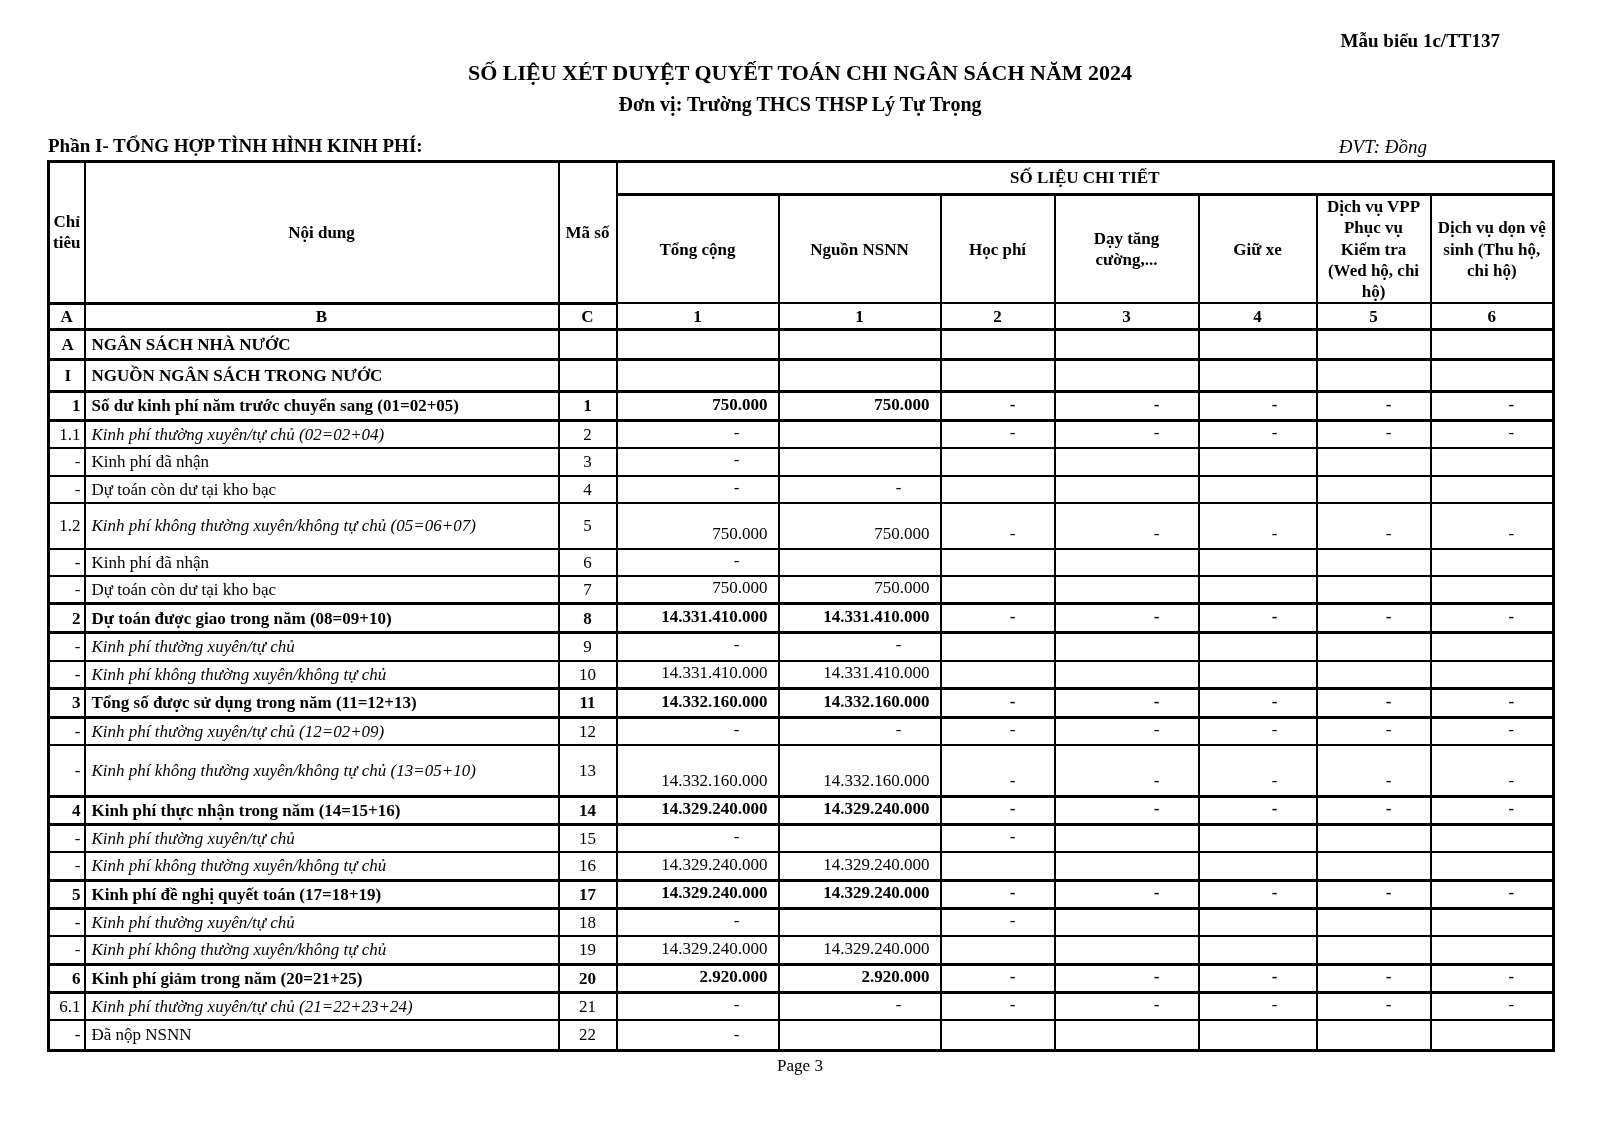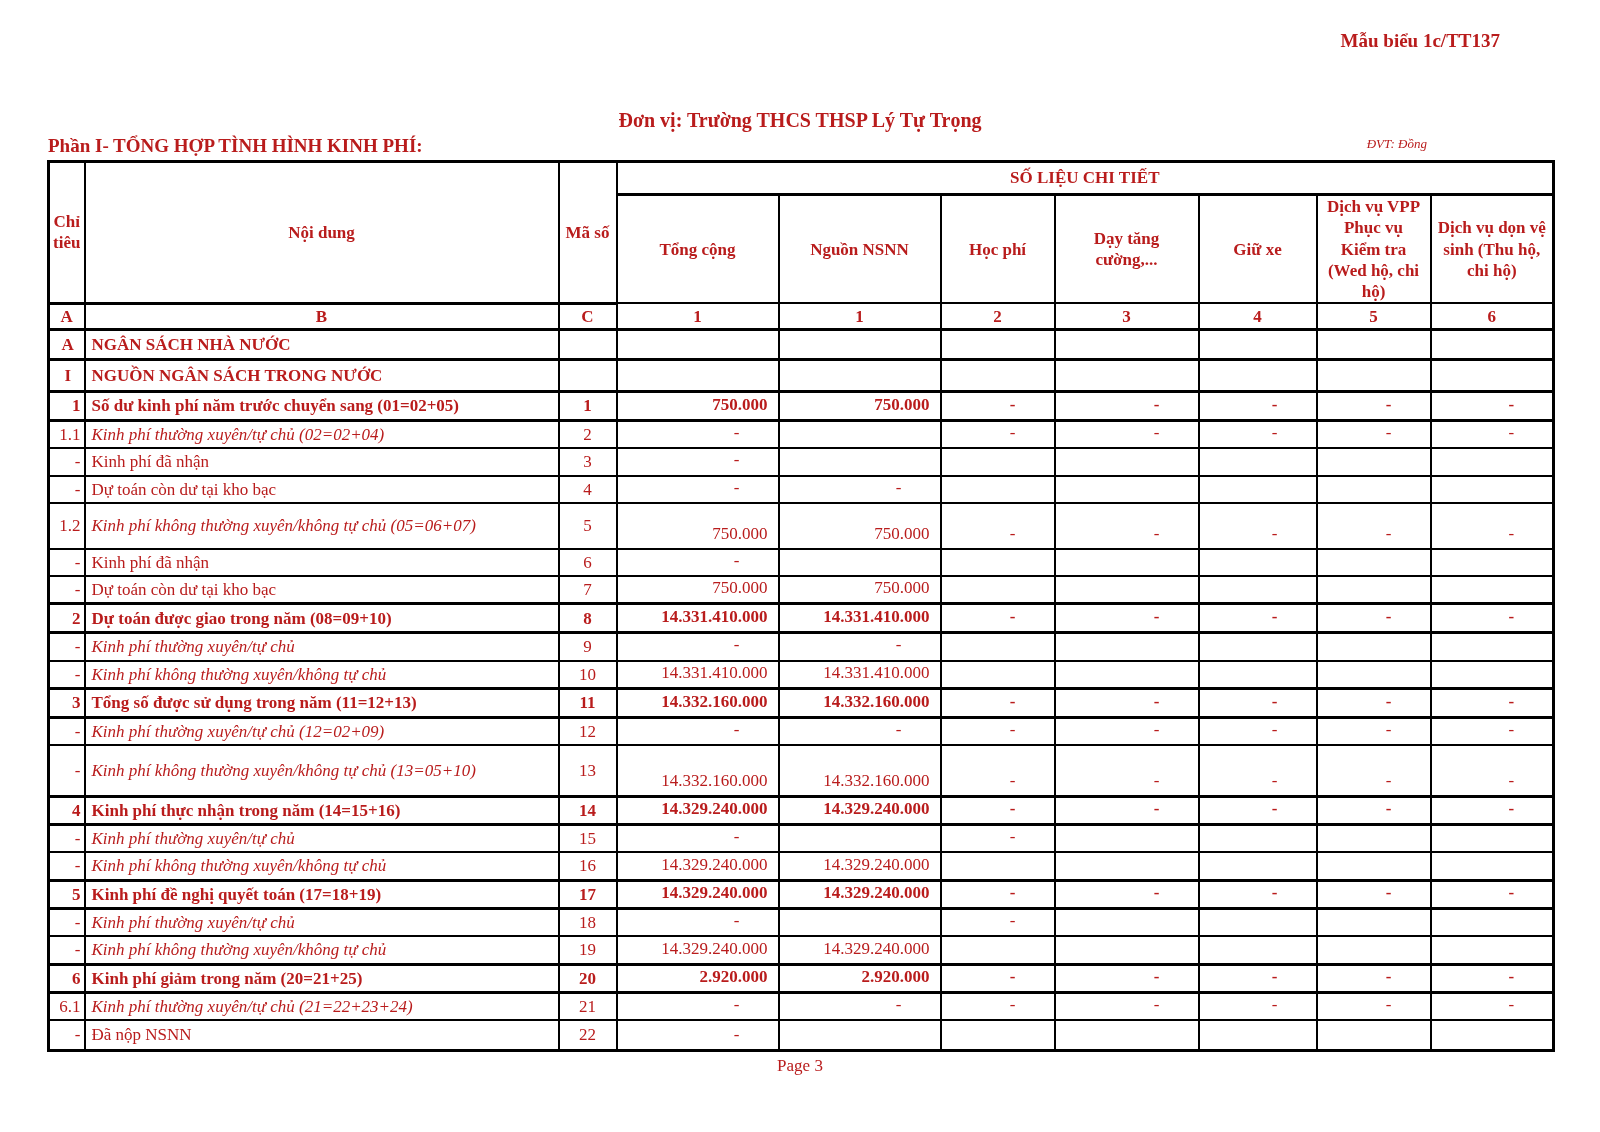--- a/index.html
+++ b/index.html
@@ -2,51 +2,51 @@
 <html><head>
 <meta charset="utf-8">
 <style>
   html, body { margin: 0; padding: 0; background: #e8e8e8; }
   .page {
     position: relative;
     width: 1600px;
     height: 1132px;
     background: #ffffff;
     font-family: "Liberation Serif", "DejaVu Serif", serif;
-    color: #b91c1c;
+    color: #000000;
     overflow: hidden;
   }
   .form-label {
     position: absolute;
     top: 30px; right: 100px;
     font-size: 19px; font-weight: bold;
   }
   .title {
     position: absolute;
     top: 60px; left: 0; right: 0;
     margin: 0;
     text-align: center;
     font-size: 22px; font-weight: bold;
   }
   .subtitle {
     position: absolute;
     top: 93px; left: 0; right: 0;
-    margin: 16px;
+    margin: 0;
     text-align: center;
     font-size: 20px; font-weight: bold;
   }
   .section-label {
     position: absolute;
     left: 48px; top: 135px;
     font-size: 19px; font-weight: bold;
   }
   .dvt {
     position: absolute;
     right: 173px; top: 136px;
-    font-size: 13px; font-style: italic;
+    font-size: 19px; font-style: italic;
   }
   table.grid {
     position: absolute;
     left: 47px; top: 160px;
     width: 1505px;
     border-collapse: collapse;
     table-layout: fixed;
     border: 3px solid #000;
   }
   table.grid th, table.grid td {
@@ -78,20 +78,21 @@
     text-align: center;
     font-size: 17px;
   }
 </style>
 </head>
 <body>
 
 <div class="page">
 
   <div class="form-label">Mẫu biểu 1c/TT137</div>
+  <h1 class="title">SỐ LIỆU XÉT DUYỆT QUYẾT TOÁN CHI NGÂN SÁCH NĂM 2024</h1>
   <h2 class="subtitle">Đơn vị: Trường THCS THSP Lý Tự Trọng</h2>
   <div class="section-label">Phần I- TỔNG HỢP TÌNH HÌNH KINH PHÍ:</div>
   <div class="dvt">ĐVT: Đồng</div>
 
   <table class="grid">
     <colgroup>
       <col style="width:36px">
         <col style="width:474px">
         <col style="width:58px">
       <col style="width:162px">

